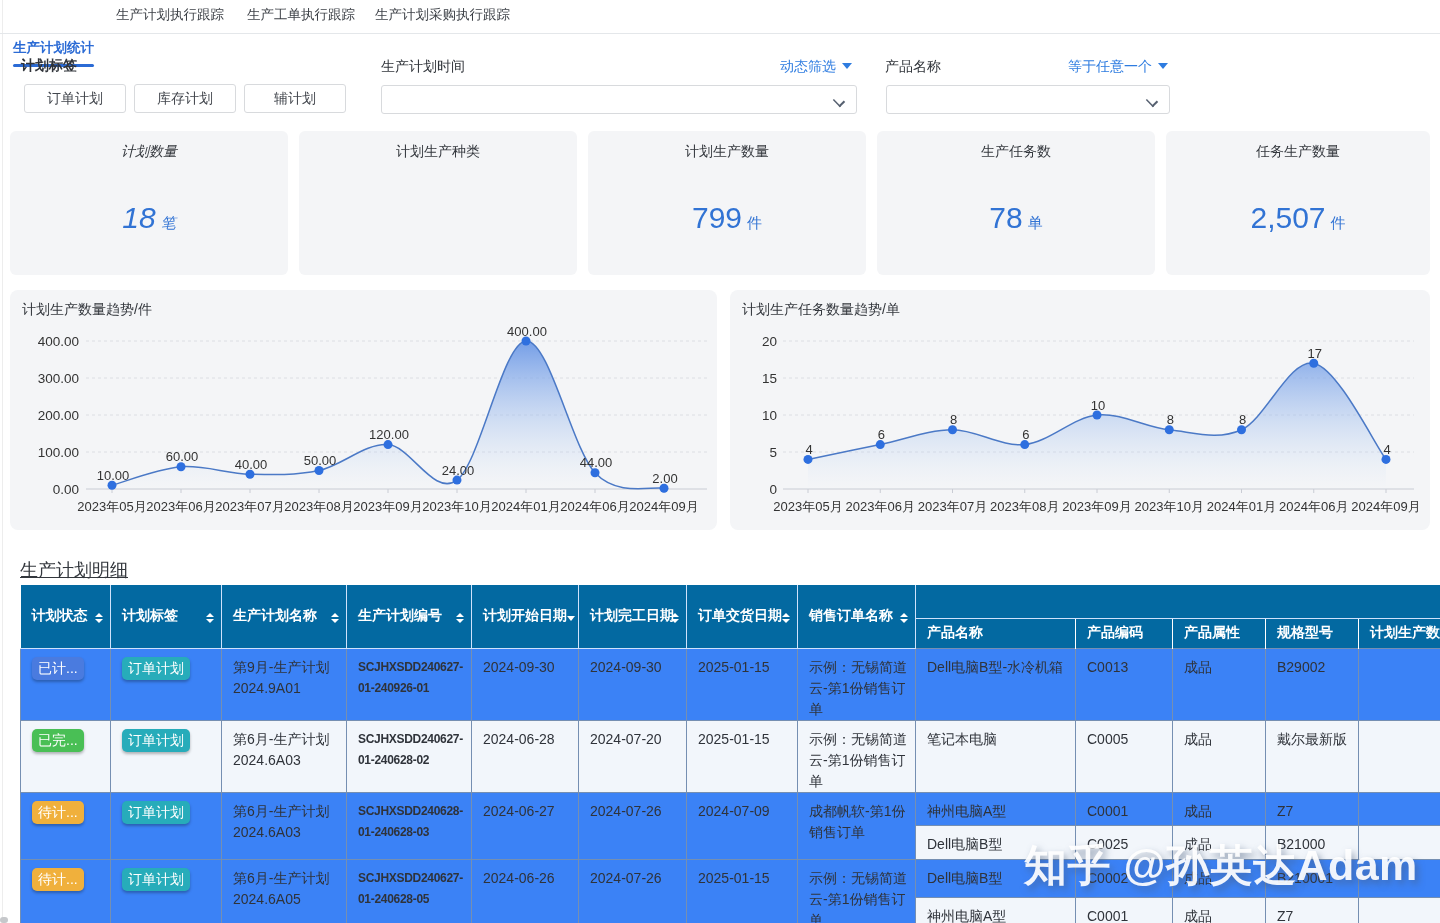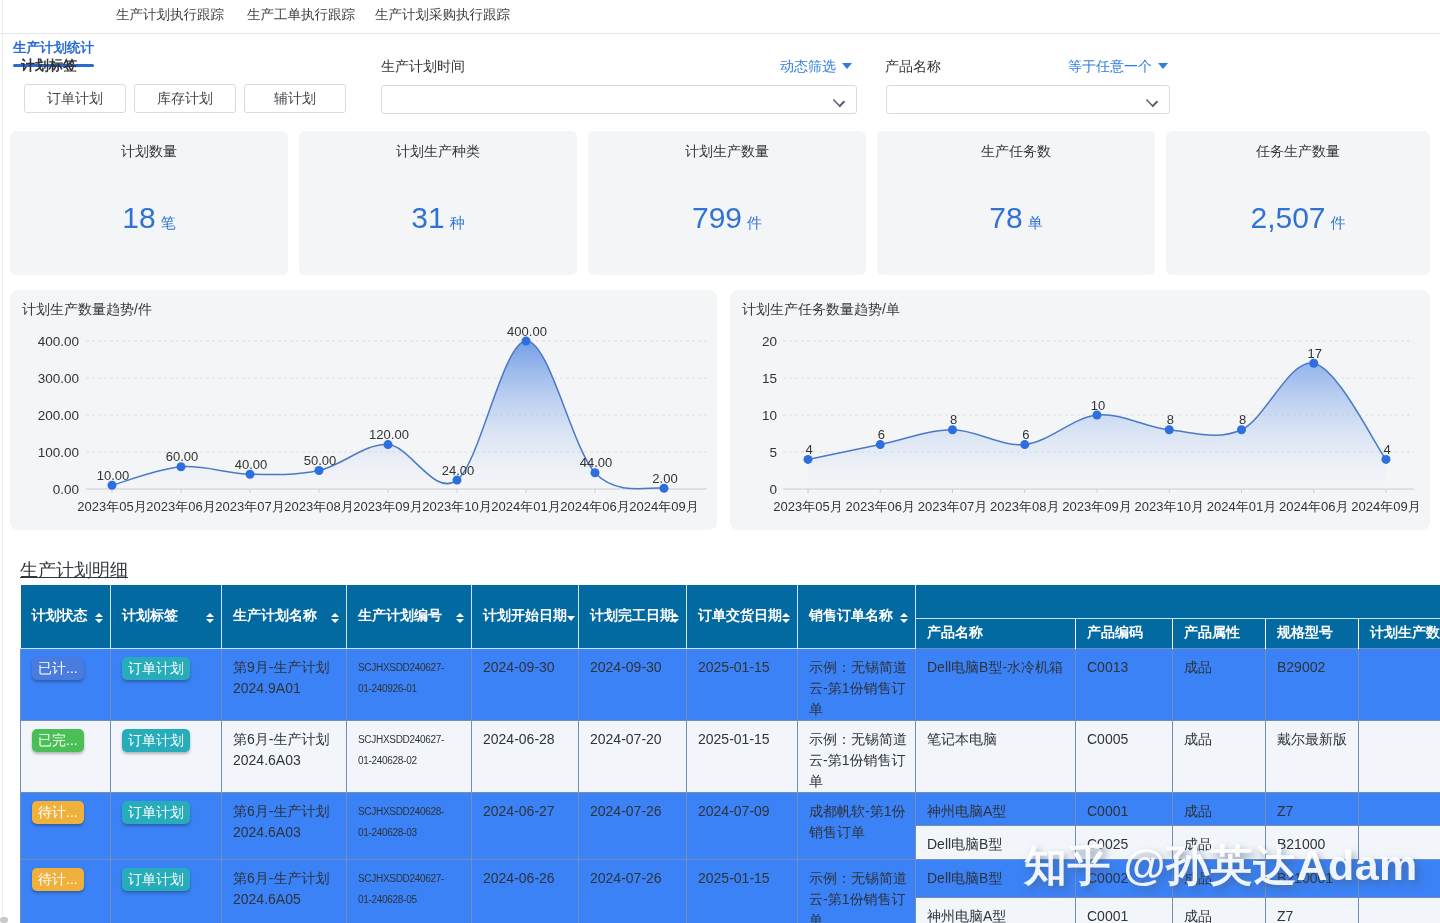--- a/index.html
+++ b/index.html
@@ -39,21 +39,21 @@
 
 .tbl-label { position:absolute; left:20px; top:558px; font-size:18px; color:#33373d;text-decoration:underline; }
 .twrap { position:absolute; left:20px; top:585px; width:1420px; height:338px; overflow:hidden; }
 table { border-collapse:collapse; table-layout:fixed; width:1435px; }
 th, td { font-size:14px; vertical-align:top; overflow:hidden; }
 thead th { background:#0369a1; color:#fff; font-weight:bold; text-align:left; padding:0 0 0 11px;
   border-right:1px solid #cfe2fb; position:relative; vertical-align:middle; white-space:nowrap; }
 thead tr.h1 th { border-bottom:1px solid #cfe2fb; }
 thead tr.h2 th { border-top:1px solid #fff; border-right:1px solid #fff; font-size:14px; }
 tbody td { border:1px solid #758fb2; color:#2f333a; padding:8px 4px 0 11px; line-height:21px; }
-td.code { font-size:10px; letter-spacing:-0.3px; }
+td.code { font-size:12px; letter-spacing:-0.3px;font-weight:bold; }
 tr.rb td { background:#3b82f6; }
 tr.rw td { background:#f2f6fb; }
 td.pb { background:#c3d9f3; }
 td.pw { background:#f2f6fb; }
 .badge { display:inline-block; height:23px; line-height:23px; padding:0 6px; border-radius:5px; color:#fff;
   font-size:14px; box-shadow:0 2px 3px rgba(0,0,0,0.28); white-space:nowrap; }
 .b-blue { background:#4a7bdf; }
 .b-teal { background:#27acba; }
 .b-green { background:#49bf55; }
 .b-orange { background:#f0b03c; }
@@ -87,27 +87,26 @@
 <div class="fsel" style="left:381px; width:476px;">
     <span class="chev"></span>
   </div>
 
 <div class="flabel" style="left:885px; top:58px;">产品名称</div>
 <div class="flabel blue" style="left:1068px; top:58px;">等于任意一个<span class="caret"></span></div>
 <div class="fsel" style="left:886px; width:284px;">
     <span class="chev"></span>
   </div>
 
-<div class="card" style="left:10px; width:278px;">
+<div class="card" style="left:10px; width:278px;font-style:italic;">
     <div class="t">计划数量</div>
     <div class="v">18<span class="u">笔</span></div>
   </div>
 <div class="card" style="left:299px; width:278px;">
     <div class="t">计划生产种类</div>
-    <div class="v">31<span class="u">种</span></div>
   </div>
 <div class="card" style="left:588px; width:278px;">
     <div class="t">计划生产数量</div>
     <div class="v">799<span class="u">件</span></div>
   </div>
 <div class="card" style="left:877px; width:278px;">
     <div class="t">生产任务数</div>
     <div class="v">78<span class="u">单</span></div>
   </div>
 <div class="card" style="left:1166px; width:264px;">

